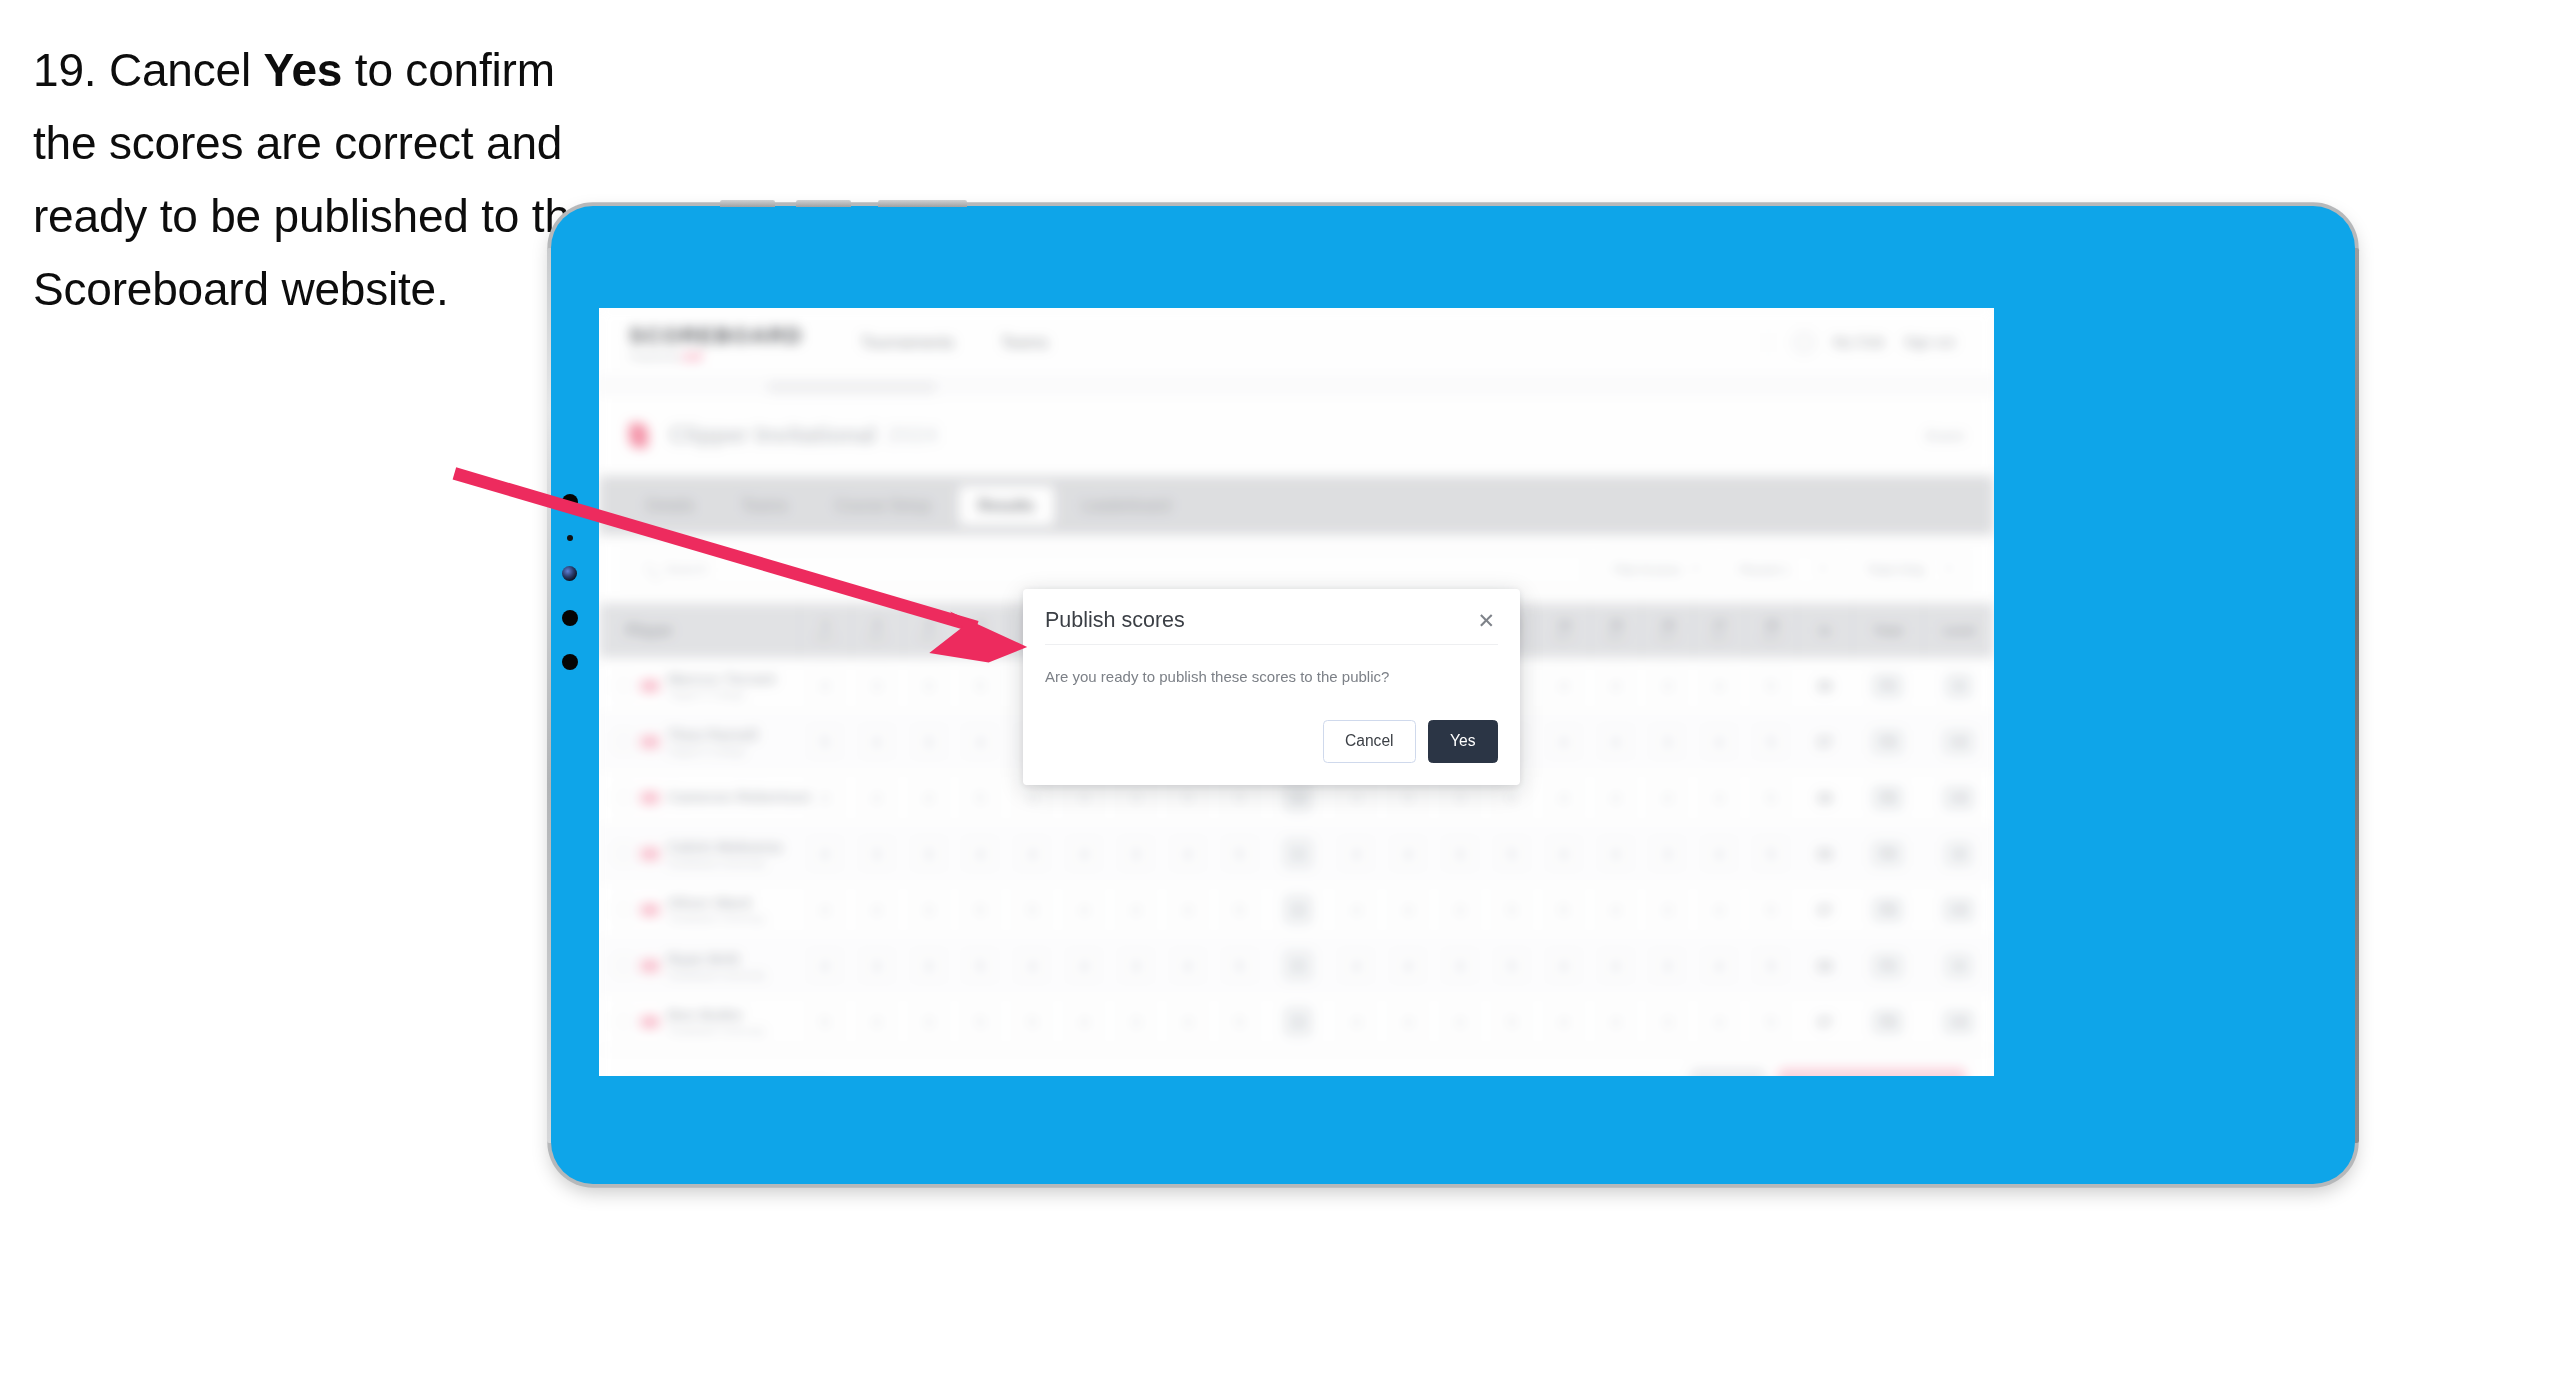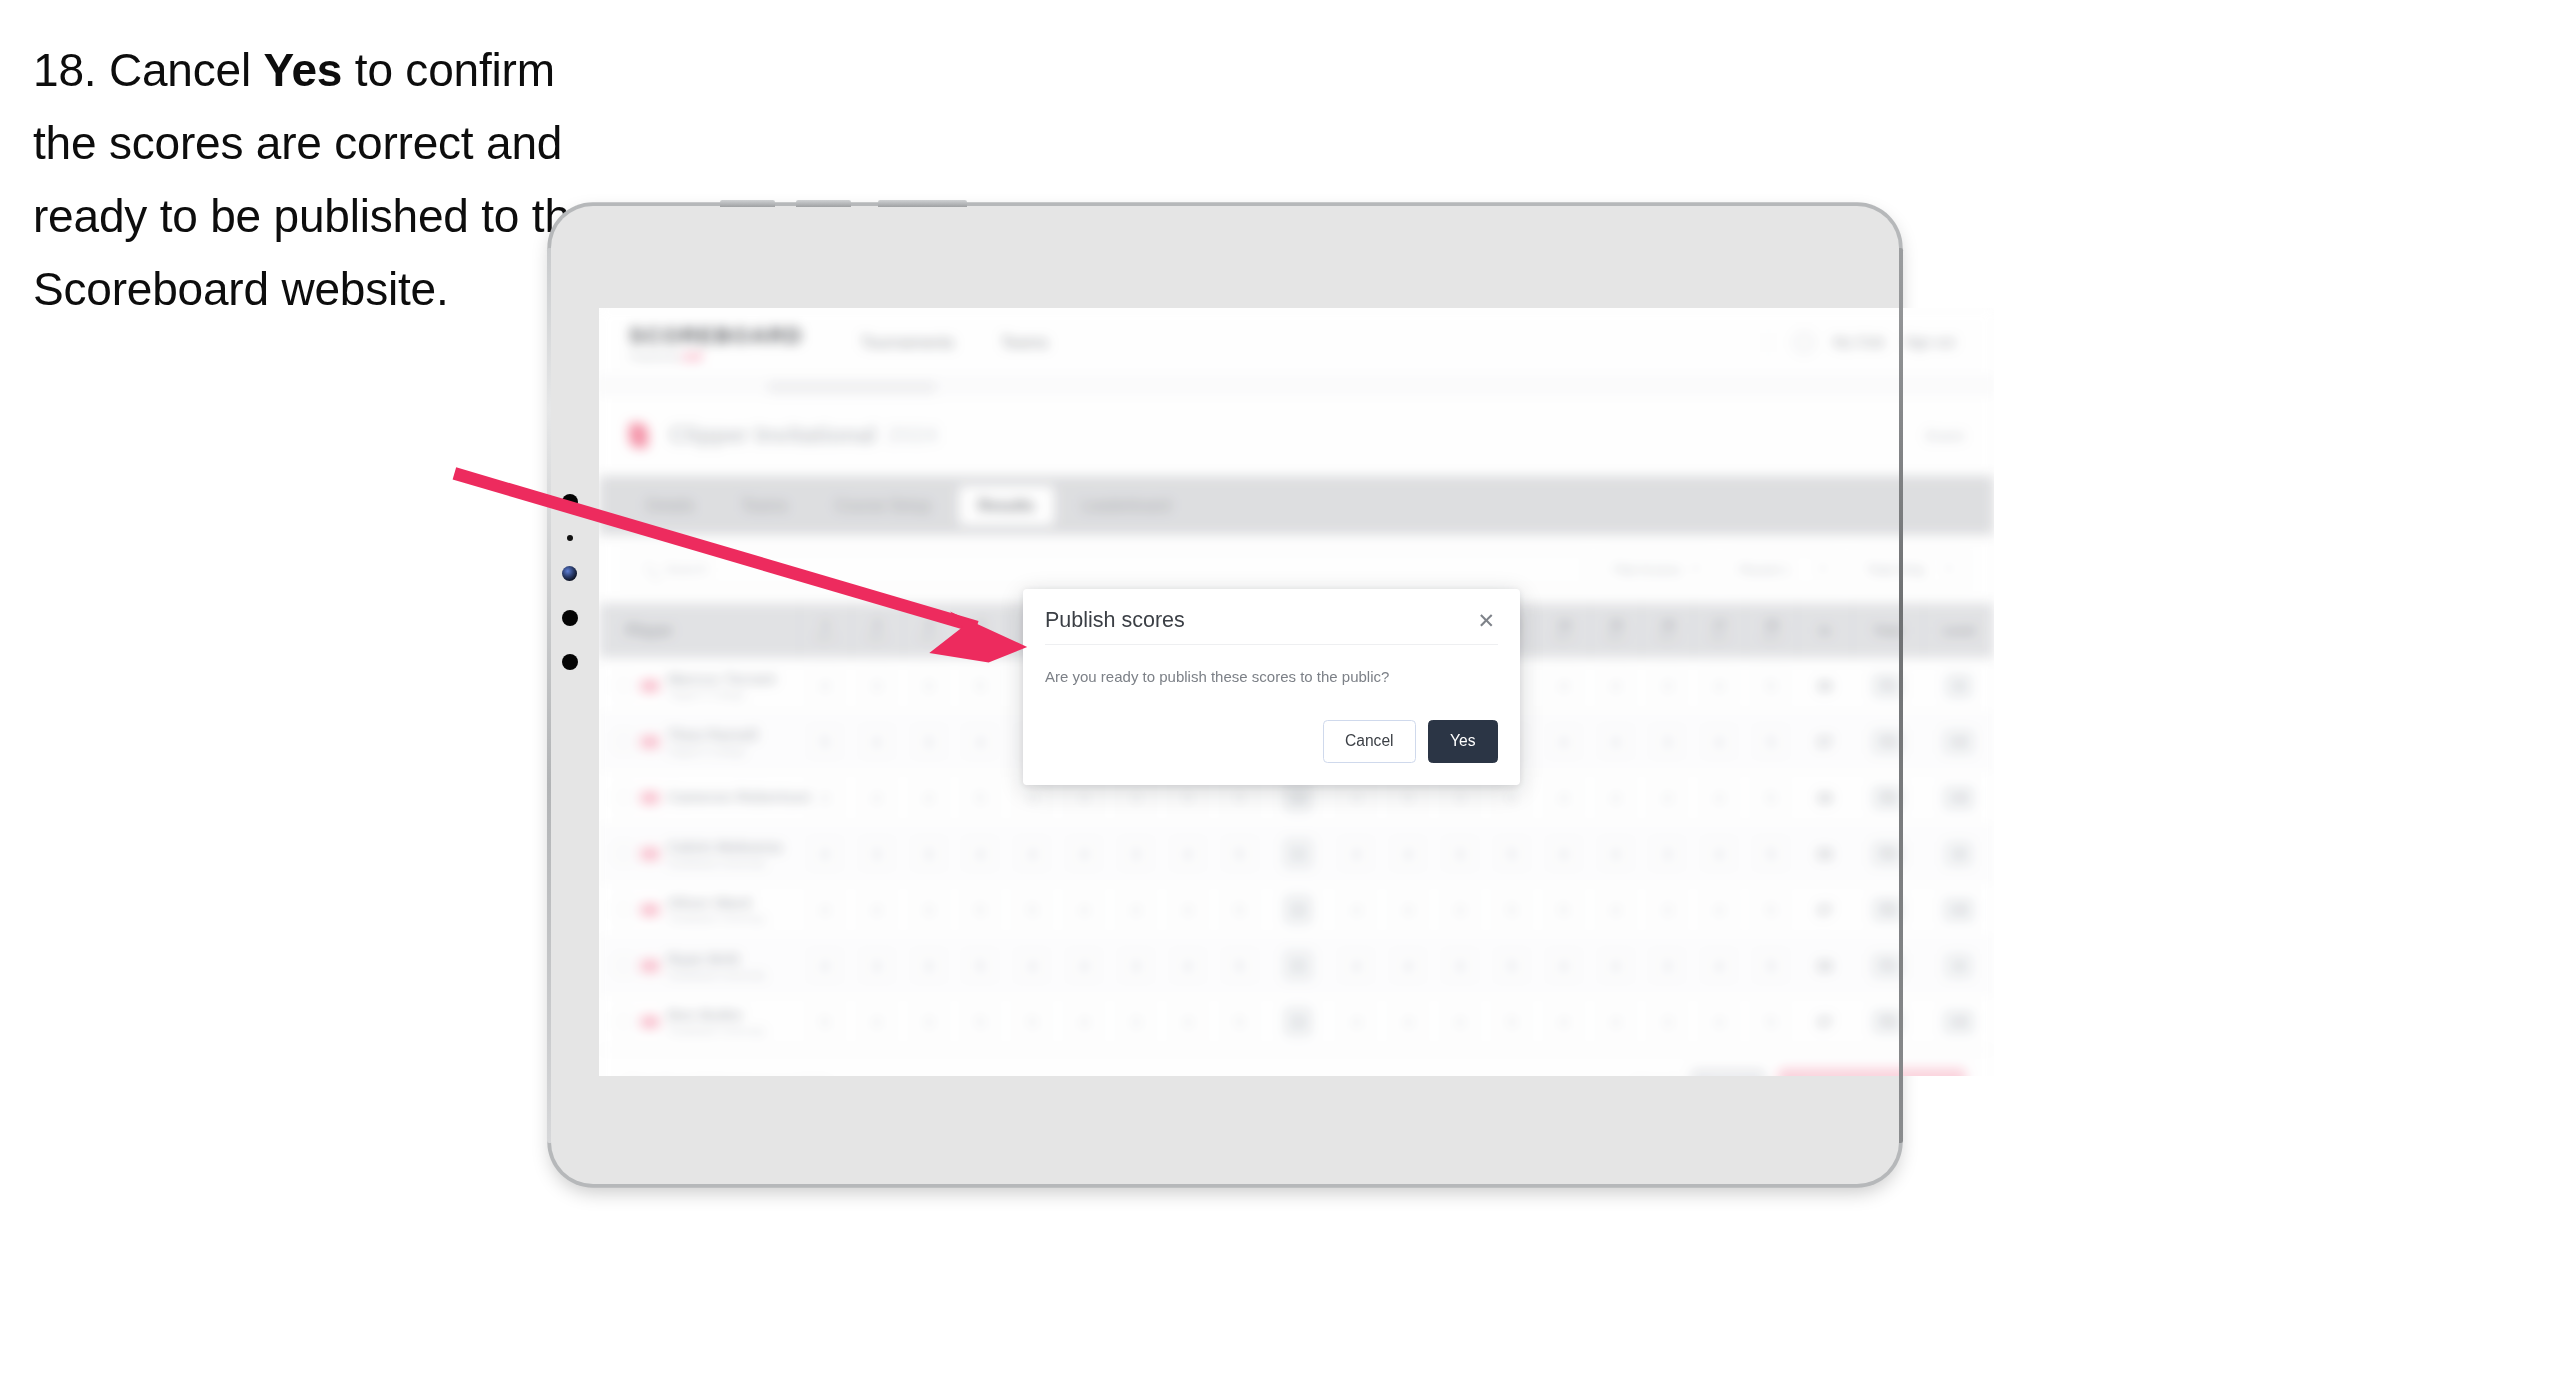--- a/index.html
+++ b/index.html
@@ -33,23 +33,23 @@
     font-weight: 400;
     letter-spacing: -0.2px;
   }
   #instruction .bold { font-weight: 700; }
 
   
   #tablet {
     position: absolute;
     left: 551px;
     top: 206px;
-    width: 1348px;
+    width: 1804px;
     height: 978px;
-    background: #e5e5e5;
+    background: #0ea5e9;
     border-radius: 42px;
     box-shadow: 0 0 0 3.7px #b6b8ba, 0 7.4px 19.3px rgba(0,0,0,.22);
   }
   
   #tablet::before {
     content: "";
     position: absolute;
     left: -3.7px; top: 42px;
     width: 3.7px; height: 895px;
     background: linear-gradient(to bottom,#c9cbcd,#e6e7e8 18%,#b2b4b6 60%,#d6d7d9);
@@ -325,21 +325,21 @@
   
   #arrow { position: absolute; left: 0; top: 0; width: 2576px; height: 1386px;
            pointer-events: none; }
 </style>
 </head>
 <body>
 
 <div id="stage">
 
   <p id="instruction">
-    <span>18.</span><span> Cancel </span><span class="bold">Yes</span><span> to confirm the scores are correct and ready to be published to the Scoreboard website.</span>
+    <span>19.</span><span> Cancel </span><span class="bold">Yes</span><span> to confirm the scores are correct and ready to be published to the Scoreboard website.</span>
   </p>
 
   <div id="tablet">
     <div class="hw-btn b1"></div>
     <div class="hw-btn b2"></div>
     <div class="hw-btn b3"></div>
 
     <div class="sensor s1"></div>
     <div class="sensor s2"></div>
     <div class="sensor s3"></div>

